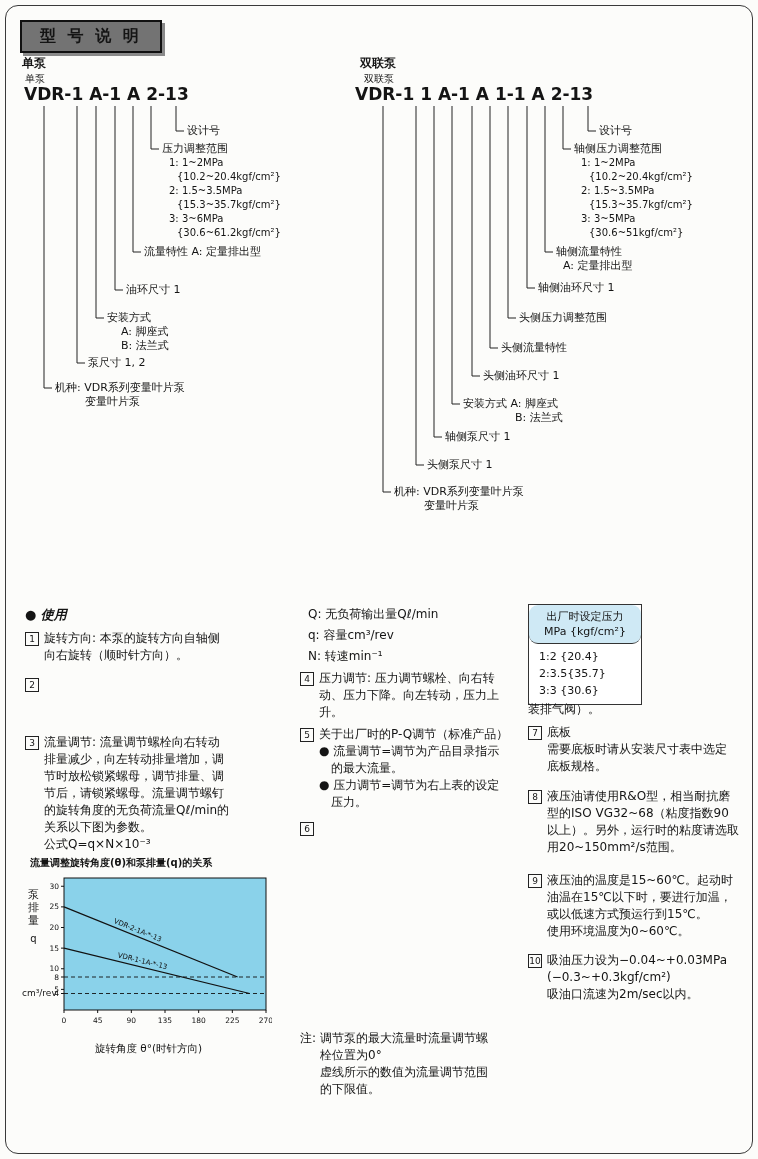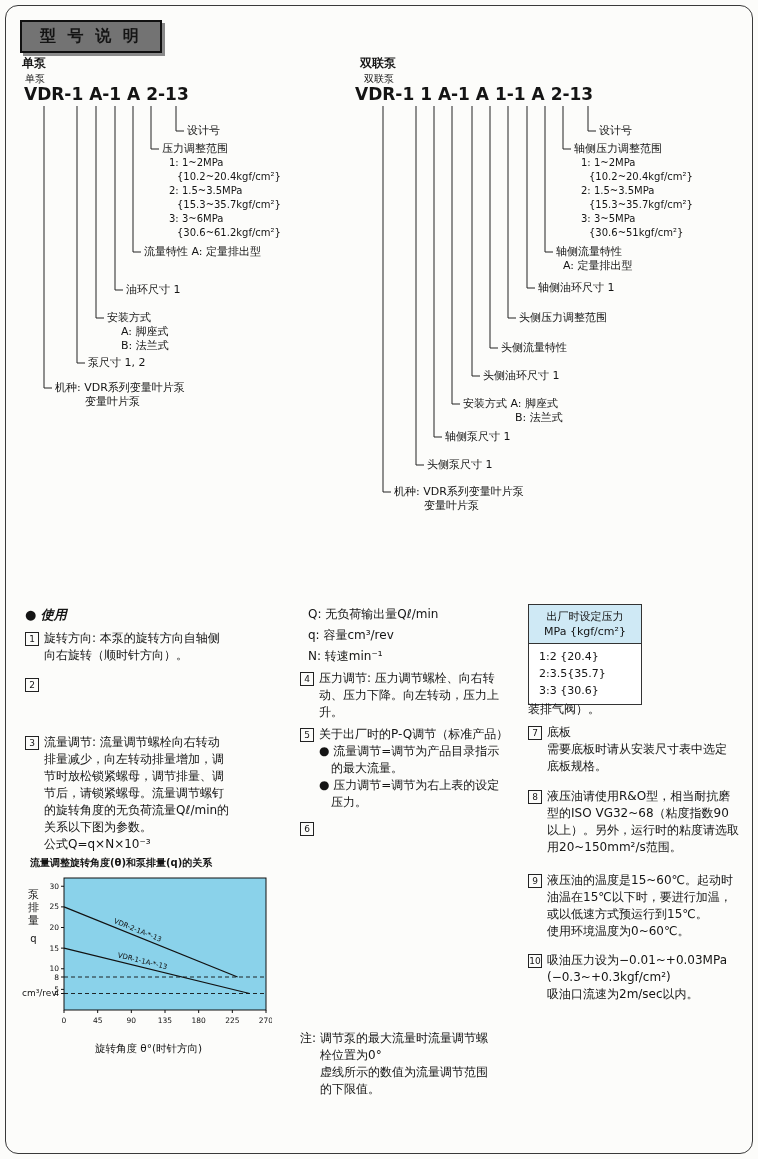--- a/index.html
+++ b/index.html
@@ -42,21 +42,21 @@
   .itext { white-space: pre-wrap; }
   .defs { font-size: 12px; line-height: 21px; white-space: pre-wrap; }
   .note { display: flex; font-size: 12px; line-height: 17px; }
   .note-prefix { flex: 0 0 auto; margin-right: 4px; }
   .chart-title { font-size: 10px; font-weight: 600; }
   .xlabel { font-size: 10.5px; }
   .ylabel-stack { width: 13px; font-size: 11px; line-height: 13px; text-align: center; word-break: break-all; }
   .ylabel-q { display: block; margin-top: 5px; font-size: 10px; }
   .yunit { font-size: 9px; }
   .ptable { width: 114px; border: 1px solid #333; background: #fff; font-size: 11px; }
-  .pt-header { text-align: center; padding: 4px 2px; line-height: 15px; border-bottom: 1px solid #333; }
+  .pt-header { text-align: center; padding: 4px 2px; line-height: 15px; border-bottom: 1px solid #333; border-radius: 9px; }
   .pt-rows { padding: 4px 0 5px 10px; line-height: 17px; }
   svg text { font-family: "DejaVu Sans", sans-serif; }
 </style>
 </head>
 <body>
 
 <div class="frame"></div>
 
 <div class="abs title-box">型 号 说 明</div>
 
@@ -283,16 +283,16 @@
 </div>
 <div class="abs item" style="left:528px;top:872px;width:214px">
   <span class="nbox">9</span>
   <div class="itext">液压油的温度是15~60℃。起动时
 油温在15℃以下时，要进行加温，
 或以低速方式预运行到15℃。
 使用环境温度为0~60℃。</div>
 </div>
 <div class="abs item" style="left:528px;top:952px;width:214px">
   <span class="nbox">10</span>
-  <div class="itext">吸油压力设为−0.01~+0.03MPa
+  <div class="itext">吸油压力设为−0.04~+0.03MPa
 (−0.3~+0.3kgf/cm²)
 吸油口流速为2m/sec以内。</div>
 </div>
 
 </body></html>

